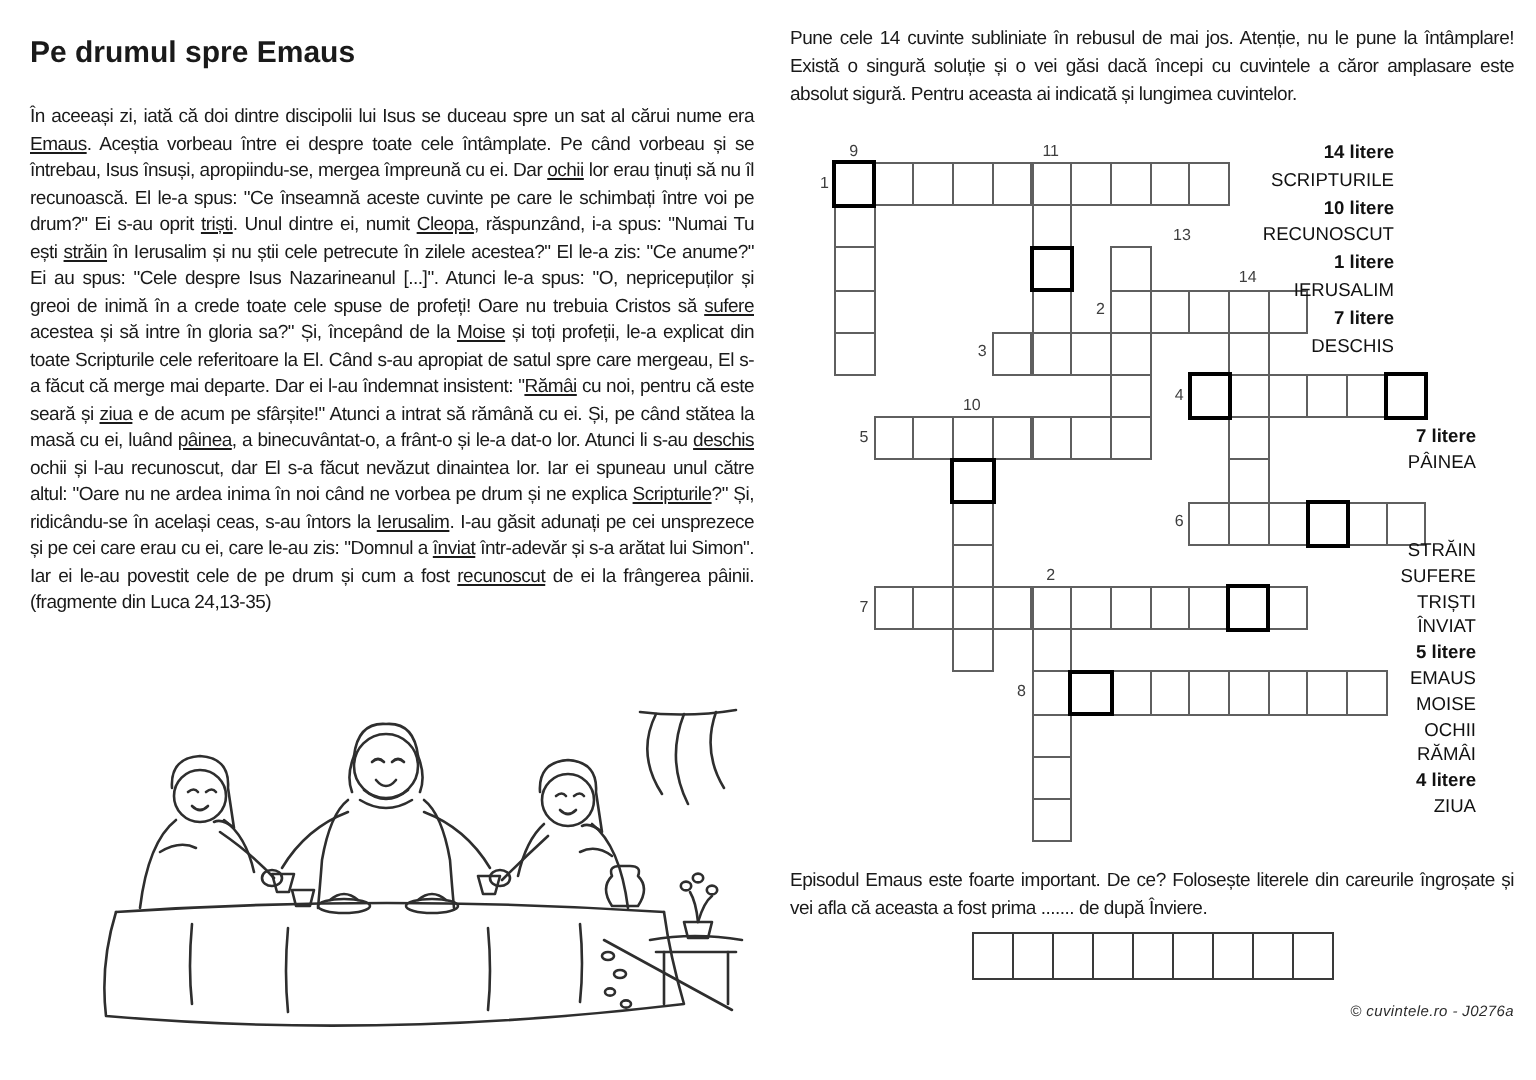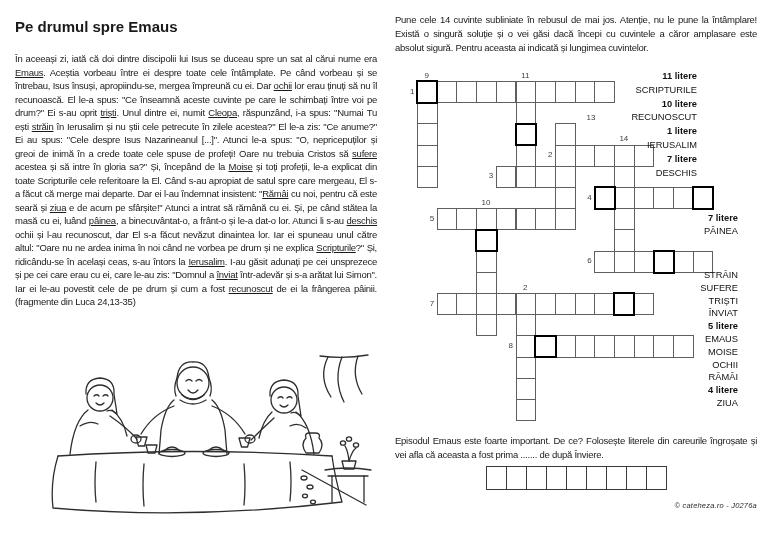--- a/index.html
+++ b/index.html
@@ -213,21 +213,21 @@
       <div class="glabel h" style="left: 501px; top: 341px;">8</div>
       <div class="glabel v" style="left: 416.85px; top: 70.5px;">9</div>
       <div class="glabel v" style="left: 475.95px; top: 197.7px; text-align: center;">10</div>
       <div class="glabel v" style="left: 515.35px; top: 70.5px;">11</div>
       <div class="glabel v" style="left: 515.35px; top: 282.5px;">2</div>
       <div class="glabel v" style="left: 581px; top: 112.9px;">13</div>
       <div class="glabel v" style="left: 613.85px; top: 134.1px;">14</div>
     </div>
 
   <div class="wl" id="wl1">
-      <div class="hdr">11 litere</div>
+      <div class="hdr">14 litere</div>
       <div>SCRIPTURILE</div>
       <div class="hdr">10 litere</div>
       <div>RECUNOSCUT</div>
       <div class="hdr">1 litere</div>
       <div>IERUSALIM</div>
       <div class="hdr">7 litere</div>
       <div>DESCHIS</div>
     </div>
   <div class="wl" id="wl2">
       <div class="hdr">7 litere</div>
@@ -254,15 +254,15 @@
       <div class="acell"></div>
       <div class="acell"></div>
       <div class="acell"></div>
       <div class="acell"></div>
       <div class="acell"></div>
       <div class="acell"></div>
       <div class="acell"></div>
       <div class="acell"></div>
     </div>
 
-  <div class="credit">© cateheza.ro - J0276a</div>
+  <div class="credit">© cuvintele.ro - J0276a</div>
 
 </div>
 
 </body></html>

